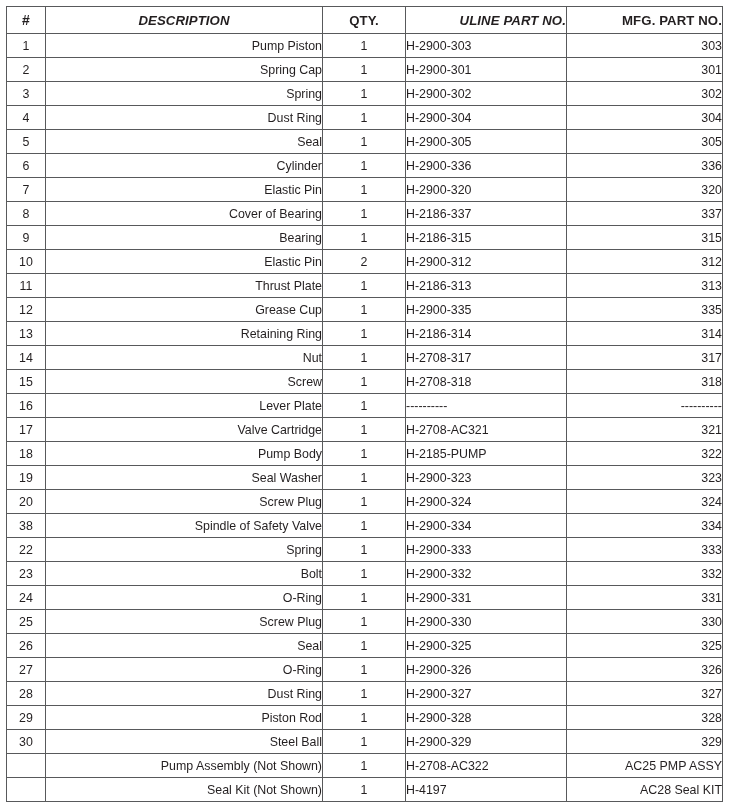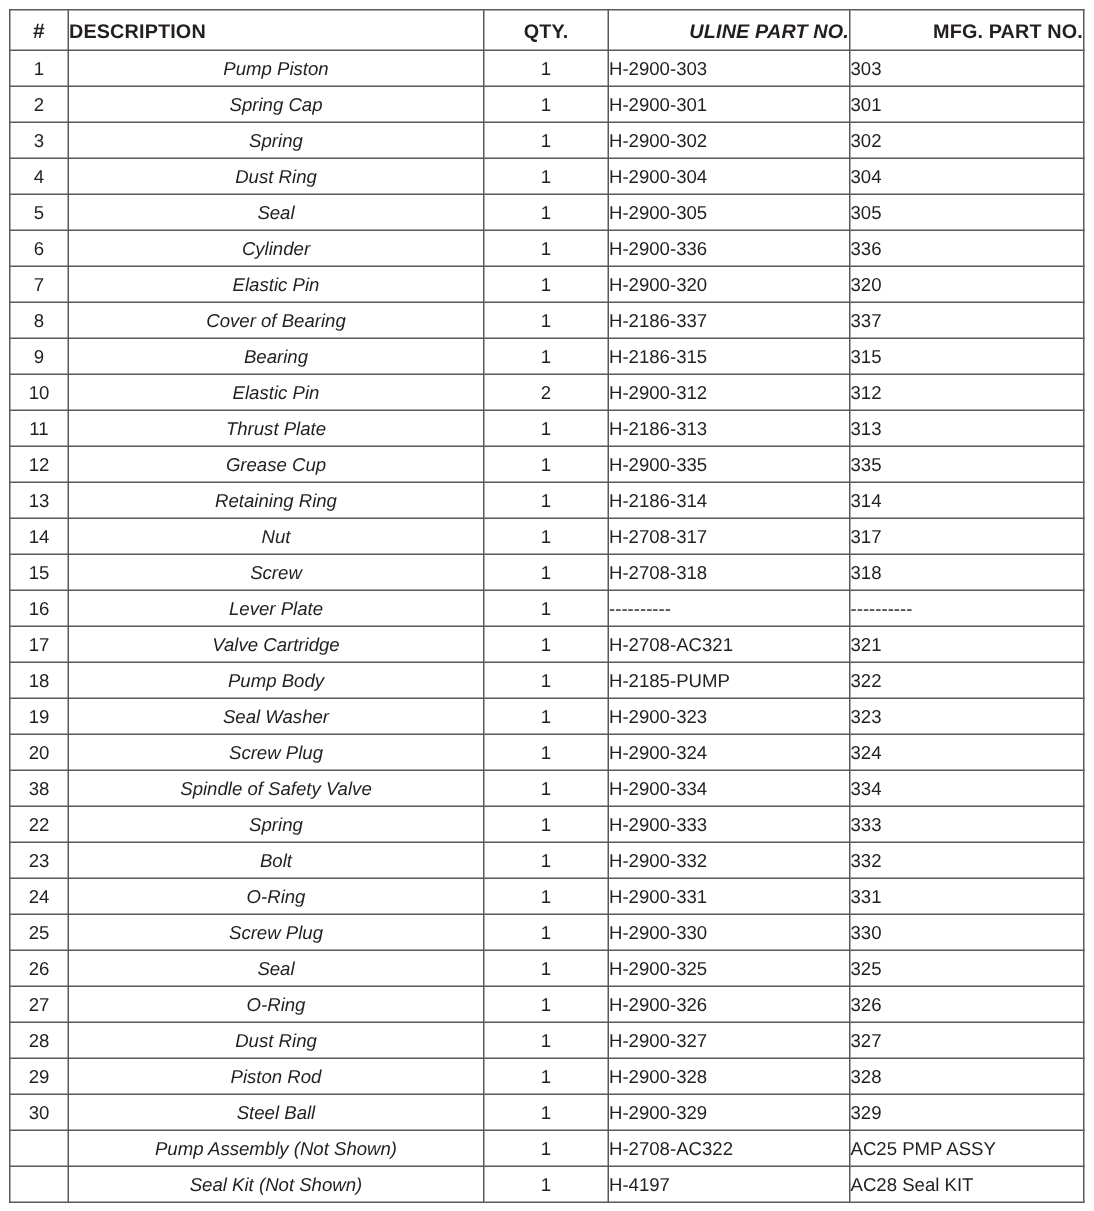--- a/index.html
+++ b/index.html
@@ -47,37 +47,37 @@
 
   
   thead th {
     height: 27px;
     font-weight: bold;
     font-size: 13.2px;
     letter-spacing: 0.1px;
     color: #231f20;
   }
   th.h-num   { text-align: center; font-size: 14px; }
-  th.h-desc  { text-align: left; padding-left: 9px; }
+  th.h-desc  { text-align: center; padding-left: 9px; font-style: italic; }
   th.h-qty   { text-align: center; }
   th.h-uline { text-align: right; font-style: italic; }
   th.h-mfg   { text-align: right; }
 
   
   tbody tr { height: 24px; }
   tbody td {
     height: 24px;
     font-size: 12.4px;
     color: #231f20;
   }
   td.d-num   { text-align: center; }
-  td.d-desc  { text-align: center; padding-left: 9px; font-style: italic; }
+  td.d-desc  { text-align: right; padding-left: 9px; }
   td.d-qty   { text-align: center; }
   td.d-uline { }
-  td.d-mfg   { text-align: left; }
+  td.d-mfg   { text-align: right; }
 
   td.dash { letter-spacing: 0px; }
 </style>
 </head>
 <body>
 
 <div id="parts-table-wrap">
   <table class="parts-table">
     <colgroup>
       <col class="c-num">

